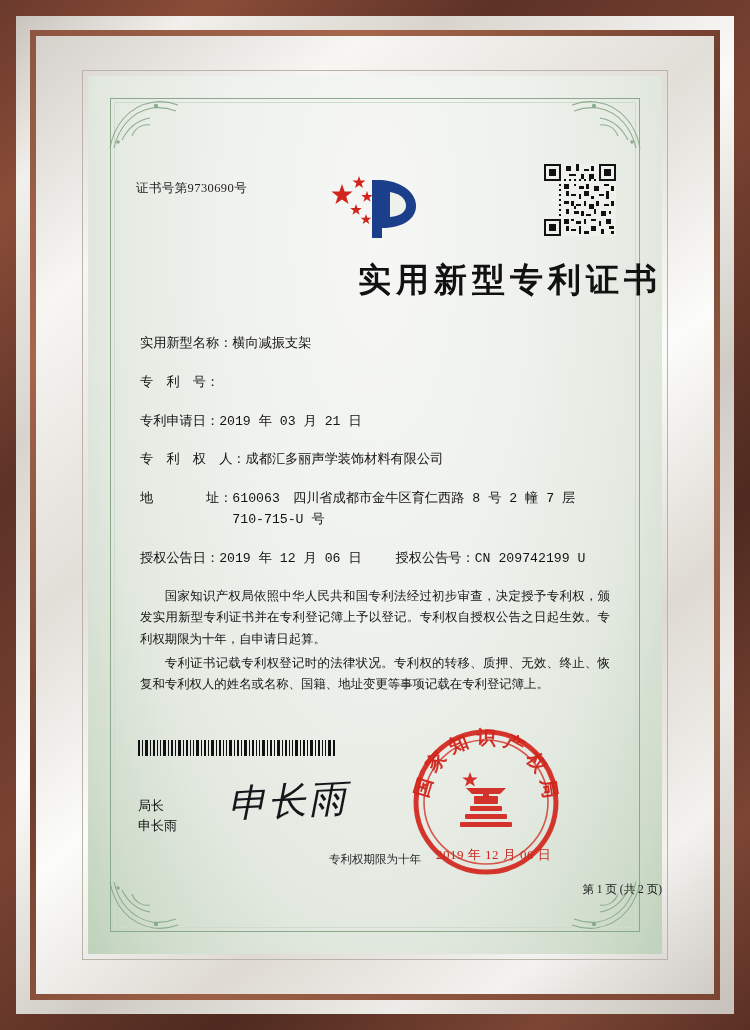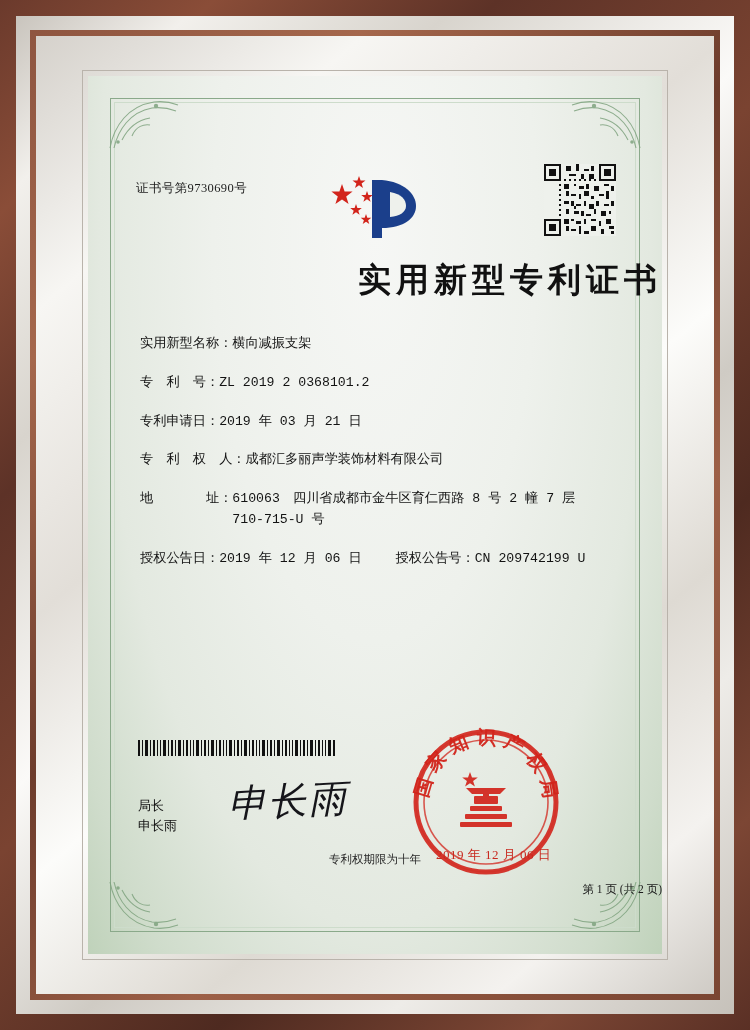--- a/index.html
+++ b/index.html
@@ -393,21 +393,20 @@
   <div class="fields">
 
     <div class="frow">
       <span class="flabel">实用新型名称：</span>
       <span class="fvalue">横向减振支架</span>
     </div>
 
 
     <div class="frow">
       <span class="flabel">专　利　号：</span>
-      <span class="fvalue">ZL 2019 2 0368101.2</span>
     </div>
 
     <div class="frow">
       <span class="flabel">专利申请日：</span>
       <span class="fvalue">2019 年 03 月 21 日</span>
     </div>
 
     <div class="frow">
       <span class="flabel">专　利　权　人：</span>
       <span class="fvalue">成都汇多丽声学装饰材料有限公司</span>
@@ -419,20 +418,24 @@
     </div>
 
     <div class="frow two">
       <span class="flabel">授权公告日：</span>
       <span class="fvalue">2019 年 12 月 06 日</span>
       <span class="fsecond-label">授权公告号：</span>
       <span class="fvalue">CN 209742199 U</span>
     </div>
   </div>
 
+  <div class="paras">
+    <p>国家知识产权局依照中华人民共和国专利法经过初步审查，决定授予专利权，颁发实用新型专利证书并在专利登记簿上予以登记。专利权自授权公告之日起生效。专利权期限为十年，自申请日起算。</p>
+    <p>专利证书记载专利权登记时的法律状况。专利权的转移、质押、无效、终止、恢复和专利权人的姓名或名称、国籍、地址变更等事项记载在专利登记簿上。</p>
+  </div>
 
   <div class="barcode">
     <svg viewBox="0 0 198 16" width="198" height="16" shape-rendering="crispEdges">
       <rect width="198" height="16" fill="none"></rect>
       <g fill="#111">
         <rect x="0" y="0" width="2" height="16"></rect>
           <rect x="4" y="0" width="1" height="16"></rect>
         <rect x="7" y="0" width="3" height="16"></rect>
           <rect x="12" y="0" width="1" height="16"></rect>
         <rect x="15" y="0" width="2" height="16"></rect>

